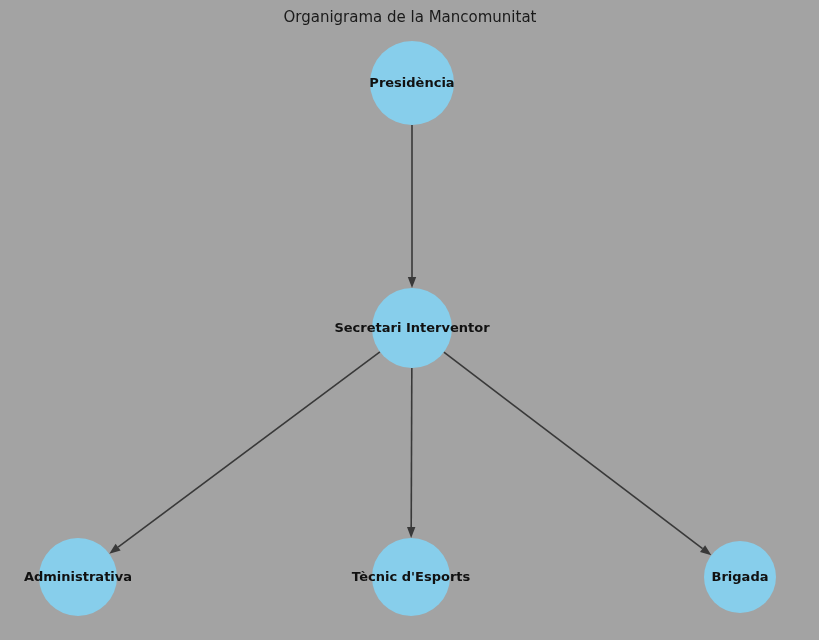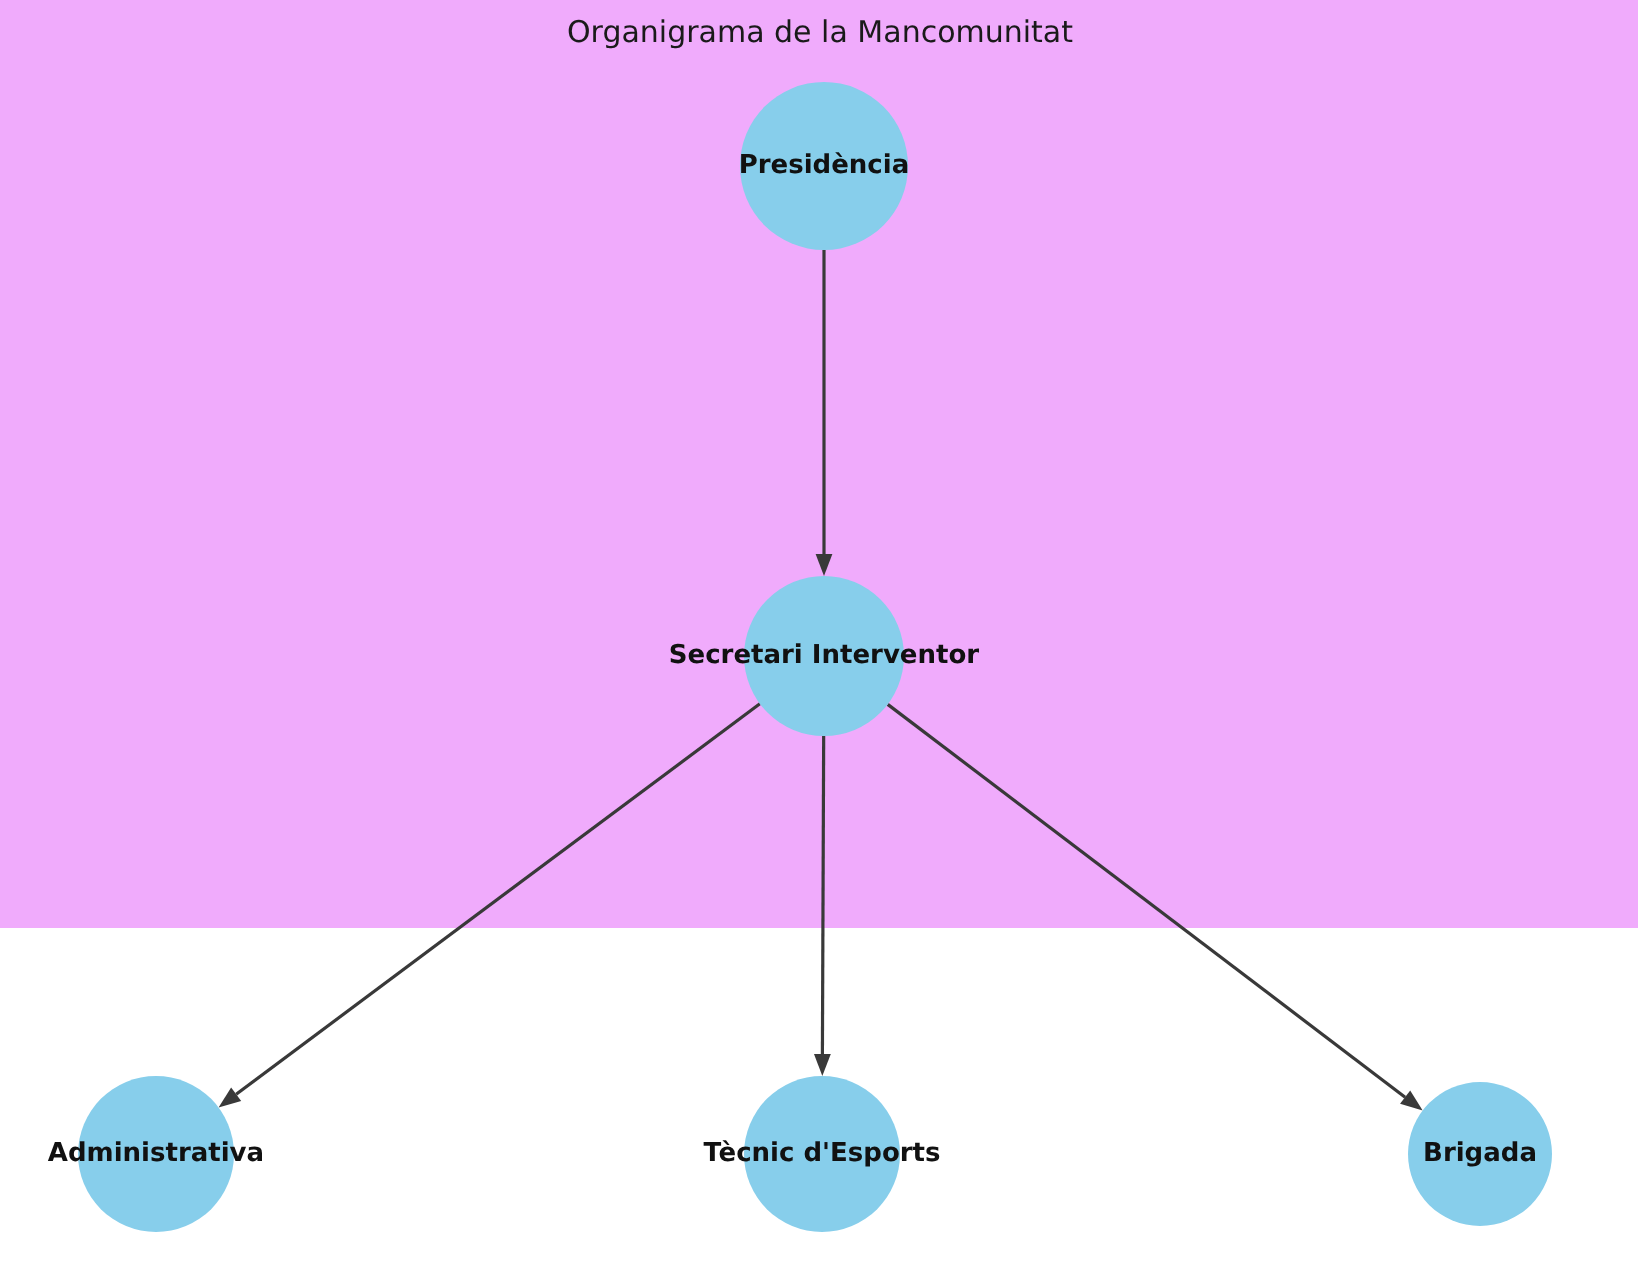--- a/index.html
+++ b/index.html
@@ -9,22 +9,22 @@
   }
   body {
     width: 819px;
     height: 640px;
     overflow: hidden;
     font-family: "DejaVu Sans", sans-serif;
   }
   #canvas-wrap {
     position: relative;
     width: 819px;
-    height: 464px;
-    background: #f0abfc;
+    height: 640px;
+    background: #a3a3a3;
   }
   #graph-svg {
     position: absolute;
     left: 0;
     top: 0;
     width: 819px;
     height: 640px;
     display: block;
   }
   .chart-title {

